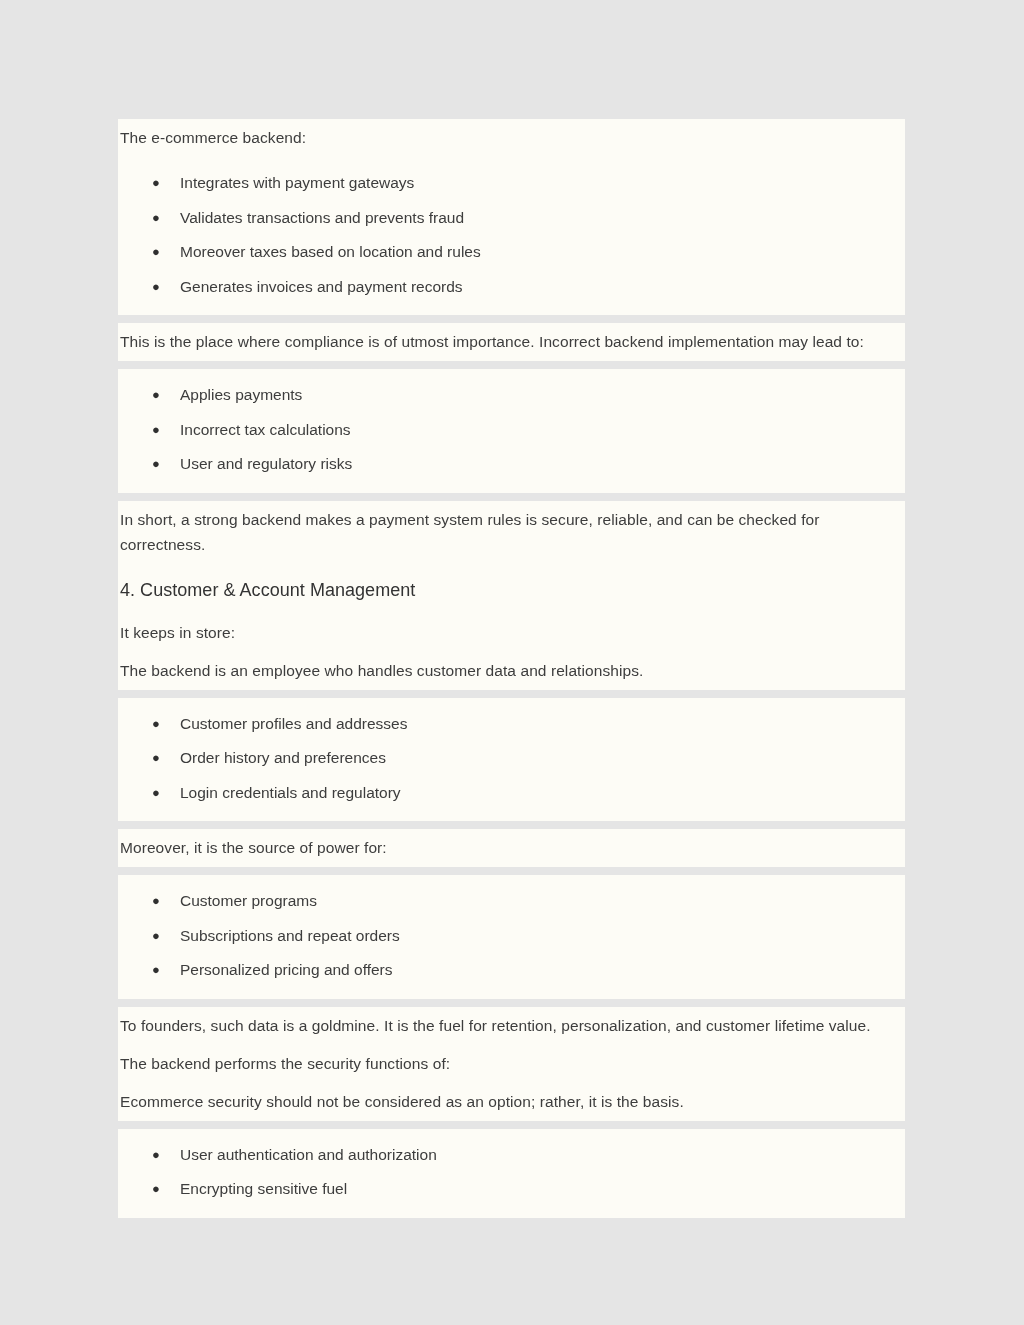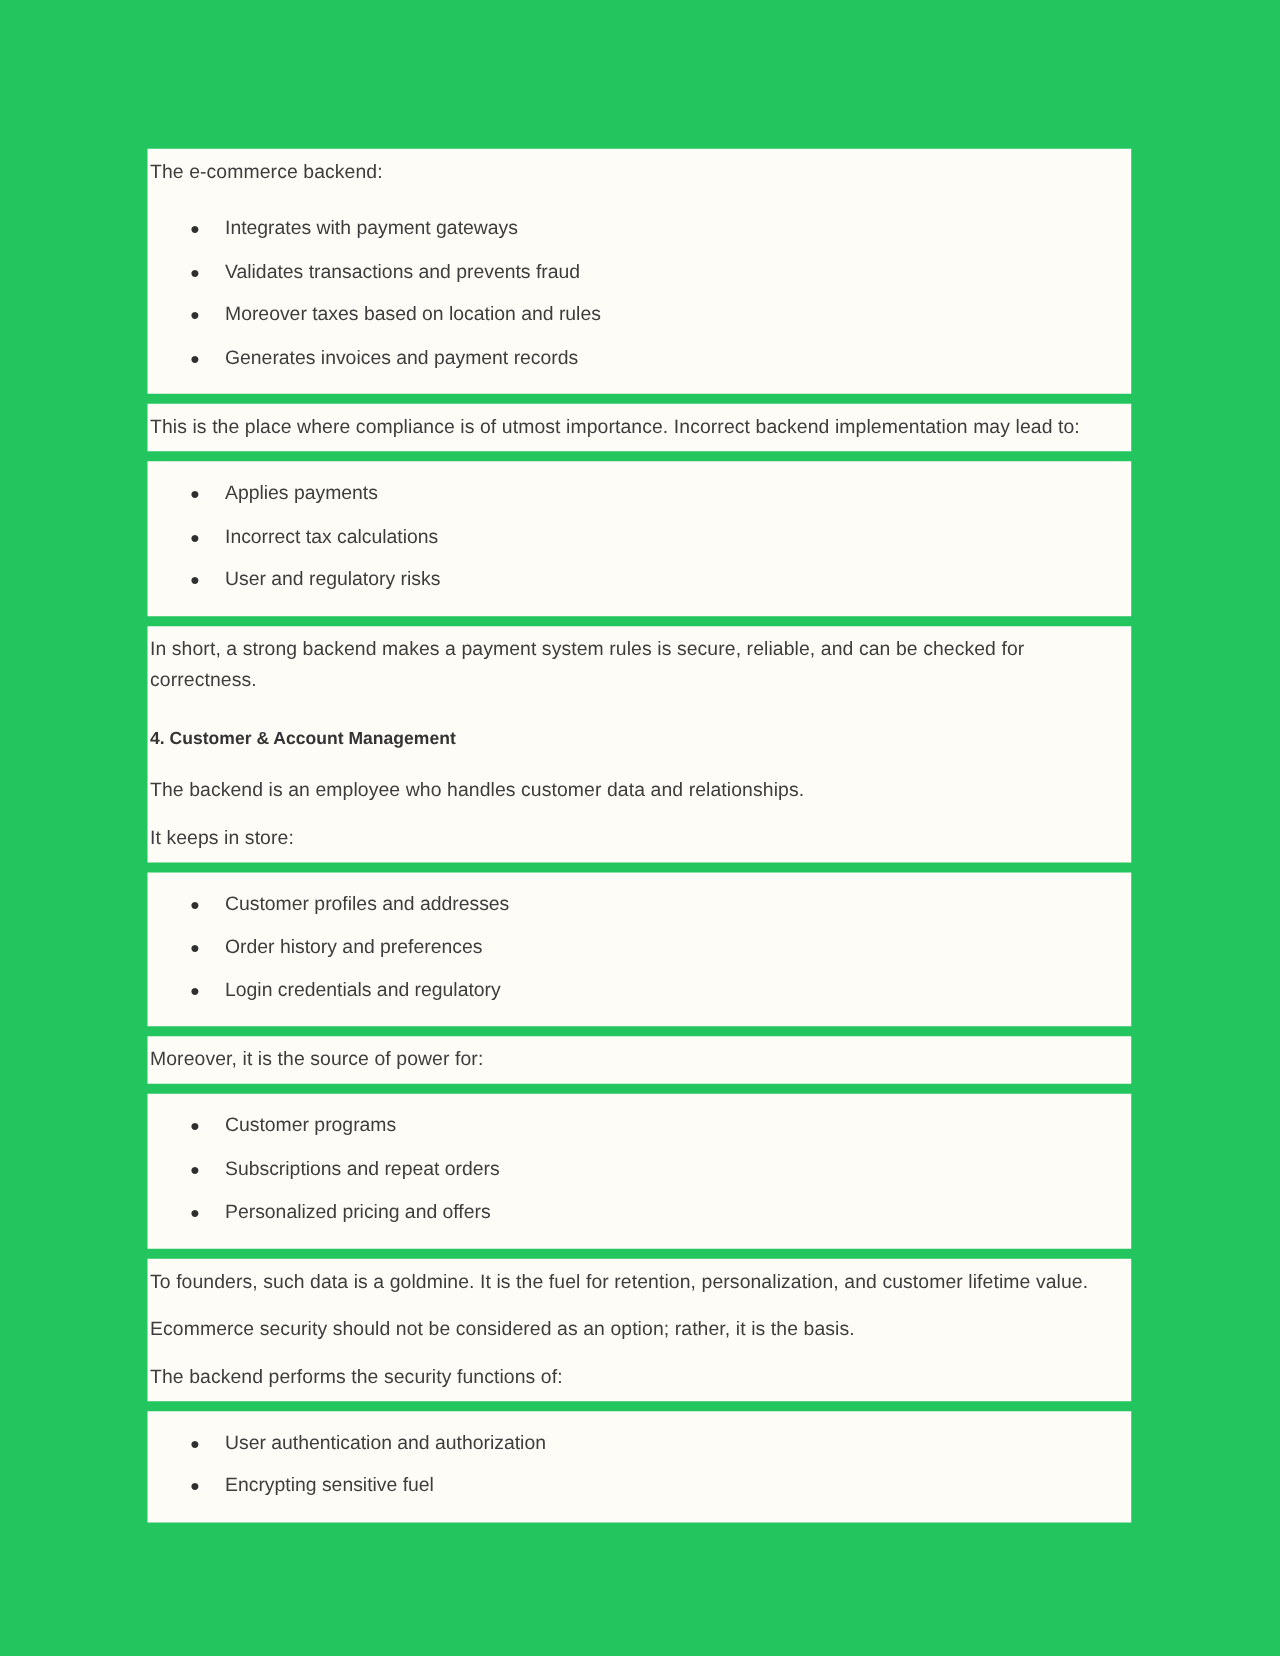--- a/index.html
+++ b/index.html
@@ -14,21 +14,21 @@
     position: relative;
     font-family: "Liberation Sans", sans-serif;
     -webkit-font-smoothing: antialiased;
   }
   .page {
     position: absolute;
     left: 0;
     top: 0;
     width: 1024px;
     height: 1325px;
-    background: #22c55e;
+    background: #e5e5e5;
     overflow: hidden;
   }
   .content {
     position: absolute;
     left: 118px;
     top: 119px;
     width: 787px;
   }
 
   
@@ -46,23 +46,23 @@
     padding: 6px 2px 7px 2px;
     font-size: 15.5px;
     line-height: 25px;
     color: #3d3d3d;
     letter-spacing: 0.005em;
   }
 
   h2.heading {
     margin: 0;
     padding: 12px 2px 10px 2px;
-    font-size: 14px;
+    font-size: 18px;
     line-height: 28px;
-    font-weight: bold;
+    font-weight: normal;
     color: #333333;
     letter-spacing: 0.002em;
   }
 
   ul.bullets {
     margin: 0;
     padding: 9px 0 11px 0;
     list-style: none;
   }
   ul.bullets li {
@@ -107,22 +107,22 @@
       <ul class="bullets">
         <li><span class="dot">●</span><span>Applies payments</span></li>
         <li><span class="dot">●</span><span>Incorrect tax calculations</span></li>
         <li><span class="dot">●</span><span>User and regulatory risks</span></li>
       </ul>
     </div>
 
     <div class="block">
       <p class="para">In short, a strong backend makes a payment system rules is secure, reliable, and can be checked for correctness.</p>
       <h2 class="heading">4. Customer &amp; Account Management</h2>
+      <p class="para">It keeps in store:</p>
       <p class="para">The backend is an employee who handles customer data and relationships.</p>
-      <p class="para">It keeps in store:</p>
     </div>
 
     <div class="block">
       <ul class="bullets">
         <li><span class="dot">●</span><span>Customer profiles and addresses</span></li>
         <li><span class="dot">●</span><span>Order history and preferences</span></li>
         <li><span class="dot">●</span><span>Login credentials and regulatory</span></li>
       </ul>
     </div>
 
@@ -133,22 +133,22 @@
     <div class="block">
       <ul class="bullets">
         <li><span class="dot">●</span><span>Customer programs</span></li>
         <li><span class="dot">●</span><span>Subscriptions and repeat orders</span></li>
         <li><span class="dot">●</span><span>Personalized pricing and offers</span></li>
       </ul>
     </div>
 
     <div class="block">
       <p class="para">To founders, such data is a goldmine. It is the fuel for retention, personalization, and customer lifetime value.</p>
+      <p class="para">The backend performs the security functions of:</p>
       <p class="para">Ecommerce security should not be considered as an option; rather, it is the basis.</p>
-      <p class="para">The backend performs the security functions of:</p>
     </div>
 
     <div class="block">
       <ul class="bullets">
         <li><span class="dot">●</span><span>User authentication and authorization</span></li>
         <li><span class="dot">●</span><span>Encrypting sensitive fuel</span></li>
       </ul>
     </div>
 
   </div>

